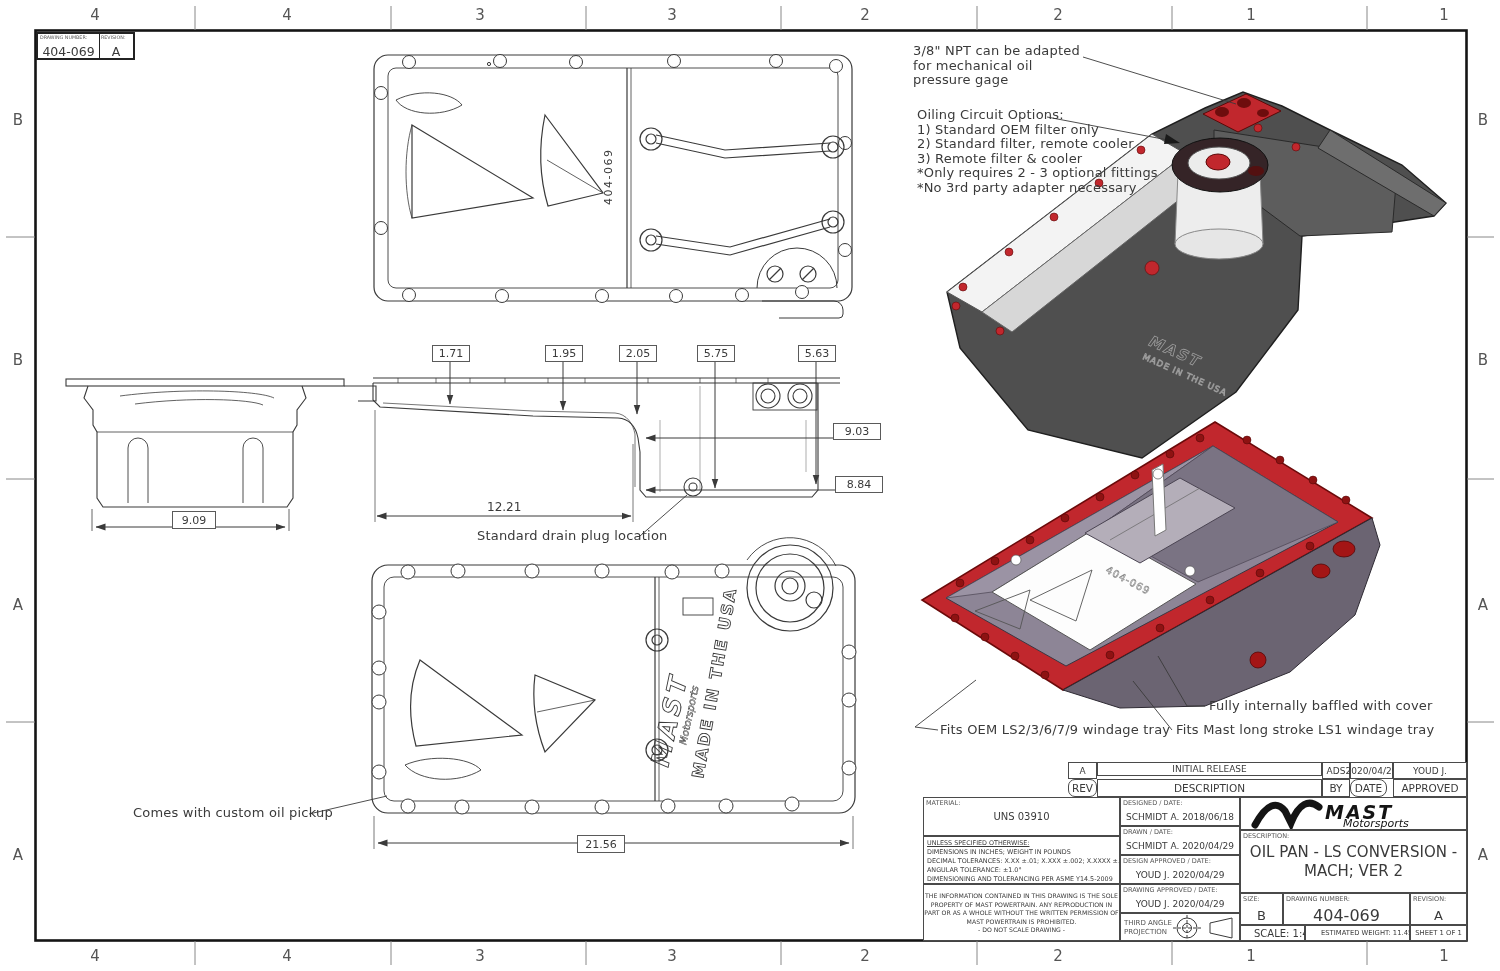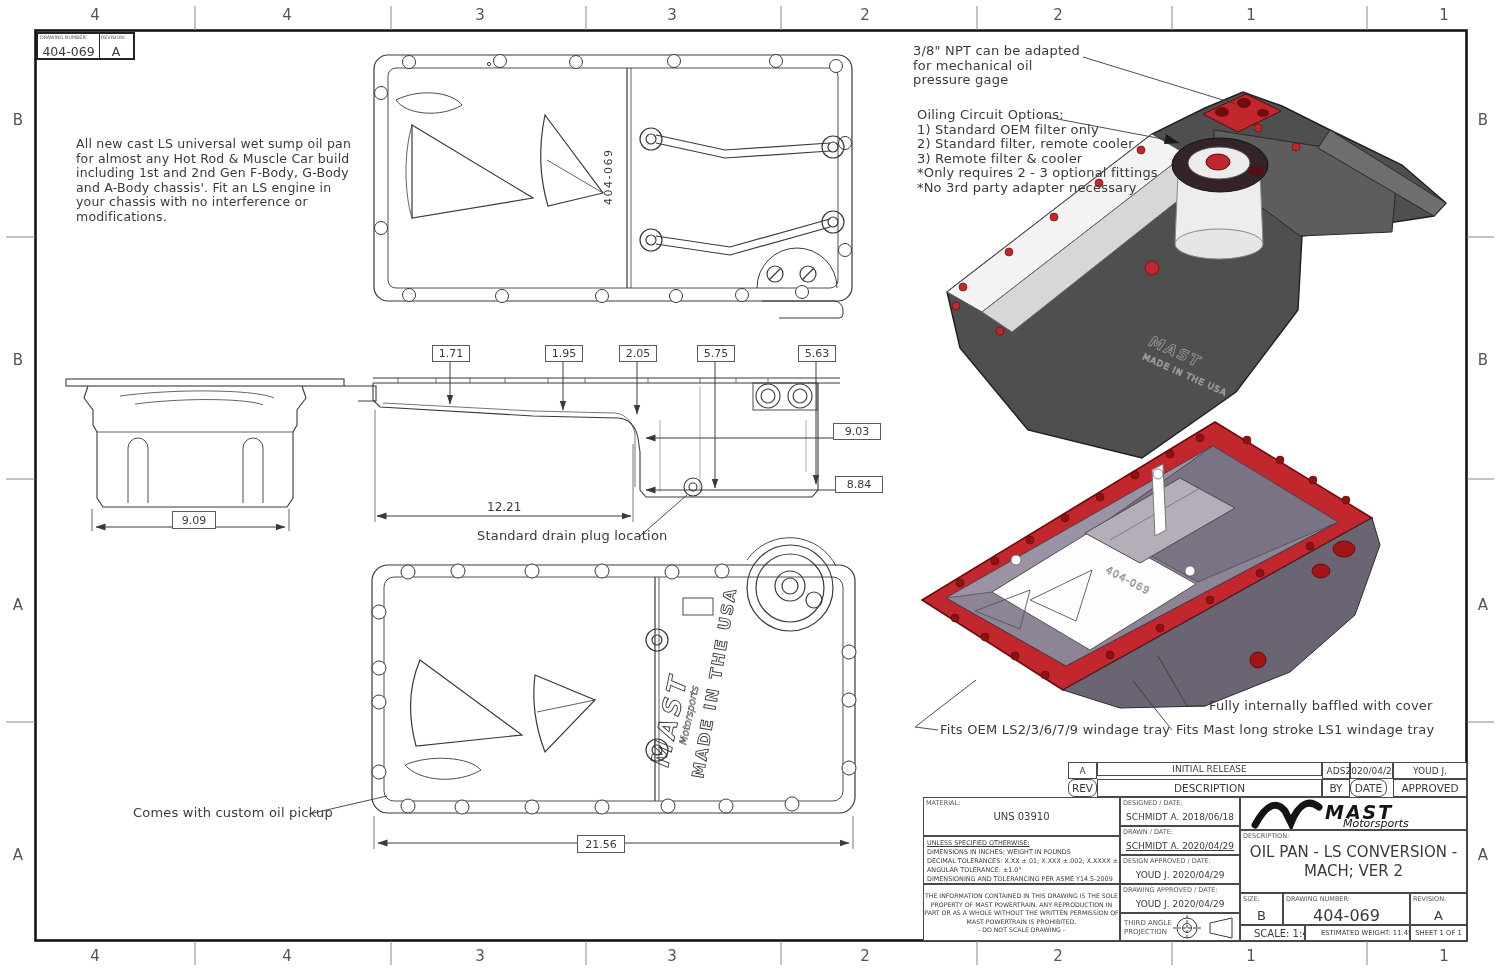--- a/index.html
+++ b/index.html
@@ -364,21 +364,20 @@
   <div style="position:absolute;left:0;top:0;width:61px;height:100%;border-right:1.5px solid #222;">
     <div class="lbl" style="font-size:4.8px;">DRAWING NUMBER:</div>
     <div class="val" style="font-size:12.5px;padding-top:5px;">404-069</div>
   </div>
   <div style="position:absolute;left:61px;top:0;right:0;height:100%;">
     <div class="lbl" style="font-size:4.8px;">REVISION:</div>
     <div class="val" style="font-size:12.5px;padding-top:5px;">A</div>
   </div>
 </div>
 
-<div class="abs ann" style="left:76px;top:137px;width:280px;font-size:12.5px;">All new cast LS universal wet sump oil pan for almost any Hot Rod &amp; Muscle Car build including 1st and 2nd Gen F-Body, G-Body and A-Body chassis'. Fit an LS engine in your chassis with no interference or modifications.</div>
 
 <div class="abs ann" style="left:913px;top:44px;width:180px;">3/8" NPT can be adapted for mechanical oil pressure gage</div>
 
 <div class="abs" style="left:917px;top:108px;width:245px;z-index:3;">
   <div class="ann">Oiling Circuit Options:</div>
   <div class="ann">1) Standard OEM filter only</div>
   <div class="ann">2) Standard filter, remote cooler</div>
   <div class="ann">3) Remote filter &amp; cooler</div>
   <div class="ann">*Only requires 2 - 3 optional fittings</div>
   <div class="ann">*No 3rd party adapter necessary</div>
@@ -456,21 +455,21 @@
     <div class="legal">MAST POWERTRAIN IS PROHIBITED.</div>
     <div class="legal">- DO NOT SCALE DRAWING -</div>
   </div>
 
   <div class="cell" style="left:1120px;top:797px;width:120px;height:29px;">
     <div class="lbl">DESIGNED / DATE:</div>
     <div class="val" style="font-size:9px;padding-top:5px;">SCHMIDT A.  2018/06/18</div>
   </div>
   <div class="cell" style="left:1120px;top:826px;width:120px;height:29px;">
     <div class="lbl">DRAWN / DATE:</div>
-    <div class="val" style="font-size:9px;padding-top:5px;text-decoration:underline;">SCHMIDT A.  2020/04/29</div>
+    <div class="val" style="font-size:9px;padding-top:5px;">SCHMIDT A.  2020/04/29</div>
   </div>
   <div class="cell" style="left:1120px;top:855px;width:120px;height:29px;">
     <div class="lbl">DESIGN APPROVED / DATE:</div>
     <div class="val" style="font-size:9px;padding-top:5px;">YOUD J.  2020/04/29</div>
   </div>
   <div class="cell" style="left:1120px;top:884px;width:120px;height:29px;">
     <div class="lbl">DRAWING APPROVED / DATE:</div>
     <div class="val" style="font-size:9px;padding-top:5px;">YOUD J.  2020/04/29</div>
   </div>
 

